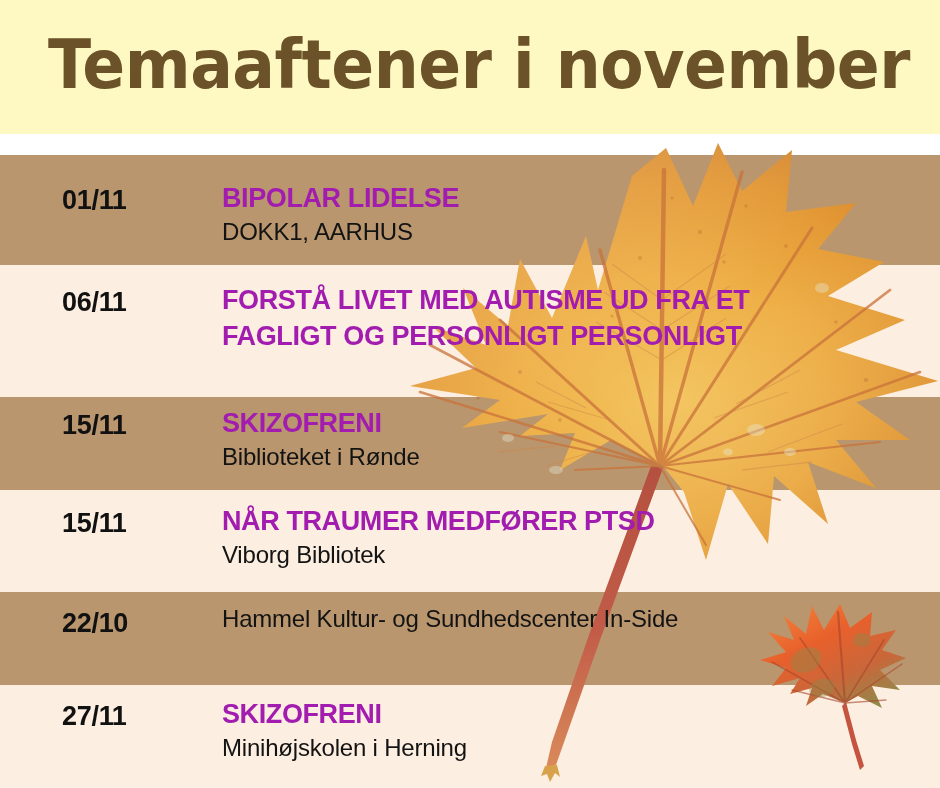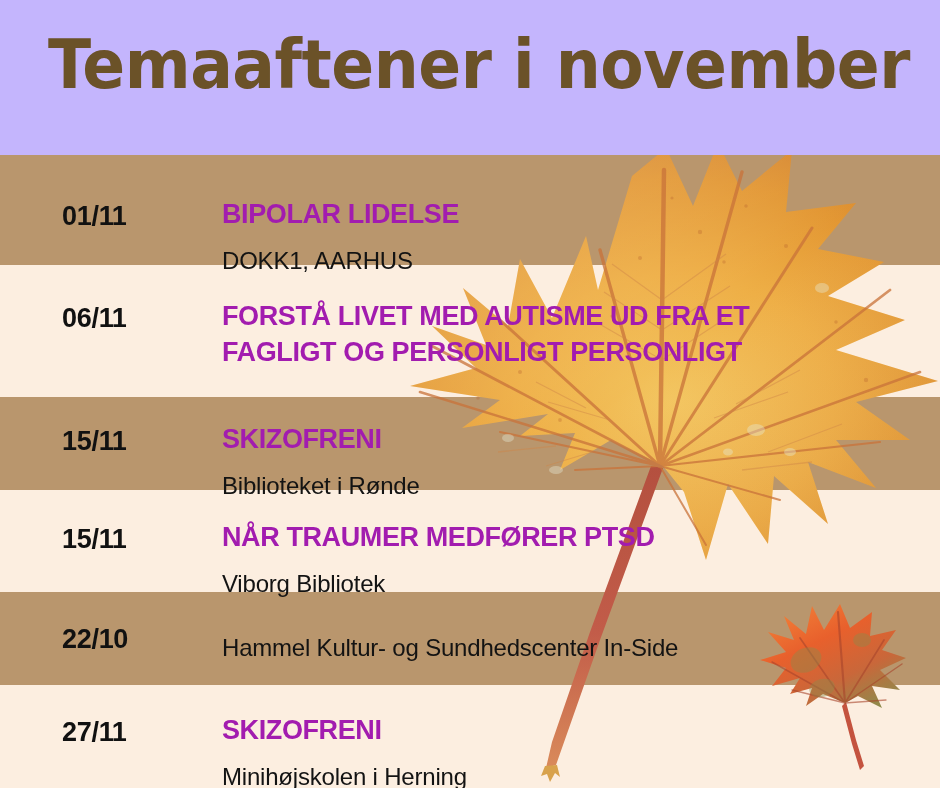--- a/index.html
+++ b/index.html
@@ -19,22 +19,22 @@
     height: 788px;
     background: #ffffff;
     overflow: hidden;
   }
 
   
   .title-bar {
     position: absolute;
     left: 0; top: 0;
     width: 940px;
-    height: 155px;
-    background: #c4b5fd;
+    height: 134px;
+    background: #fef9c3;
     z-index: 5;
   }
   .poster-title {
     position: absolute;
     left: 48px;
     top: 26px;
     font-family: "DejaVu Sans", sans-serif;
     font-weight: bold;
     font-size: 68px;
     line-height: 78px;
@@ -65,21 +65,21 @@
     left: 0; top: 0;
     width: 940px;
     height: 788px;
     z-index: 2;
     pointer-events: none;
   }
 
   
   .rows {
     position: absolute;
-    left: 0; top: 16px;
+    left: 0; top: 0;
     width: 940px;
     height: 660px;
     z-index: 4;
   }
   .row {
     position: absolute;
     left: 0;
     width: 940px;
   }
   .row-date {
@@ -107,21 +107,21 @@
     letter-spacing: -0.4px;
     white-space: pre-line;
   }
   .row-venue {
     font-family: "Liberation Sans", sans-serif;
     font-weight: normal;
     font-size: 24px;
     line-height: 30px;
     color: #131313;
     letter-spacing: -0.2px;
-    margin-top: 14px;
+    margin-top: 1px;
     white-space: nowrap;
   }
 </style>
 </head>
 <body>
 
 <div class="poster">
 
   <div class="bands">
       <div class="band" style="top: 155px; height: 110px; background: rgb(185, 150, 109);"></div>

